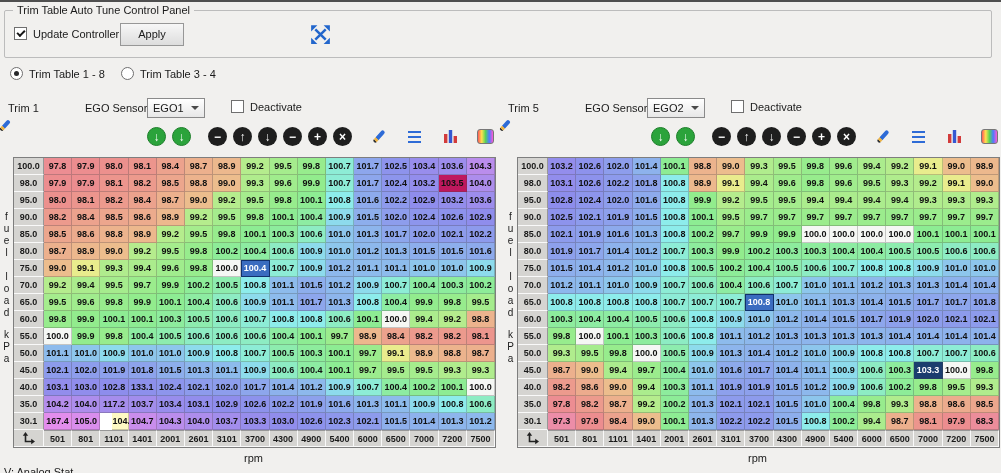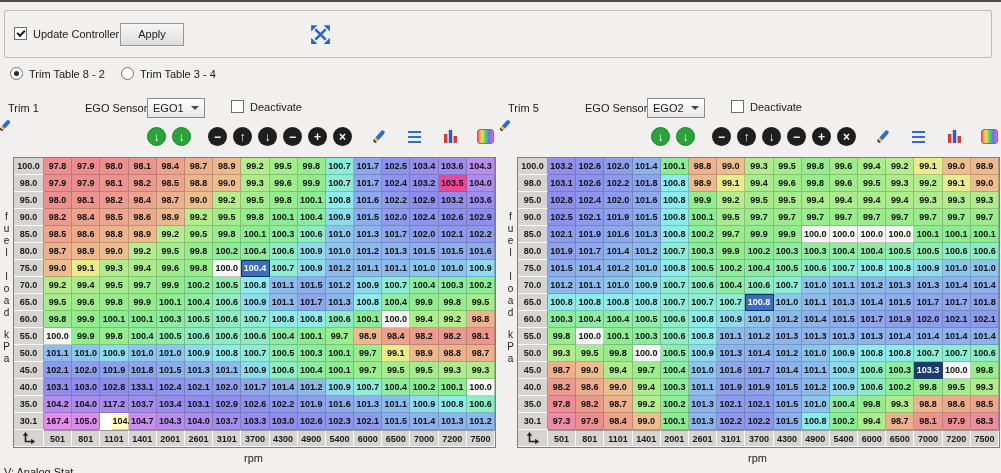--- a/index.html
+++ b/index.html
@@ -57,41 +57,42 @@
   .vstack.unit{margin-top:10px}
   .rpm{position:absolute;top:450px;width:481px;text-align:center}
   .status{position:absolute;left:4px;top:464px;white-space:nowrap}
 </style>
 </head>
 <body>
 
 <div class="screen">
 
   <div class="gb">
+    <span class="gb-title">Trim Table Auto Tune Control Panel</span>
     <div class="ck-row" style="left:9px;top:16px">
       <span class="checkbox on"></span>
       <span>Update Controller</span>
     </div>
     <div class="btn" id="applyBtn">Apply</div>
     <span class="expand">
       <svg width="25" height="25" viewBox="0 0 24 24">
         <g fill="#2266cc">
           <path d="M3 3 h6 L3 9 Z"></path>
             <path d="M21 3 v6 L15 3 Z"></path>
           <path d="M3 21 v-6 l6 6 Z"></path>
             <path d="M21 21 h-6 l6 -6 Z"></path>
         </g>
         <path d="M7 7 L17 17 M17 7 L7 17" stroke="#2266cc" stroke-width="2.4"></path>
       </svg>
     </span>
   </div>
 
   <div class="radio on" style="left:10px;top:65px">
     <span class="rdot"></span>
-    <span>Trim Table 8 - 2</span>
+    <span>Trim Table 1 - 8</span>
   </div>
   <div class="radio" style="left:121px;top:65px">
     <span class="rdot"></span>
     <span>Trim Table 3 - 4</span>
   </div>
 
   <span class="lbl" style="left:8px;top:100px">Trim 1</span>
   <span class="lbl" style="left:85px;top:100px">EGO Sensor:</span>
   <div class="combo" style="left:147px;top:96px">
     <span>EGO1</span>
@@ -233,21 +234,21 @@
         <div class="cell" style="background: rgb(236, 166, 141);">98.5</div>
         <div class="cell" style="background: rgb(236, 179, 141);">98.8</div>
         <div class="cell" style="background: rgb(236, 189, 141);">99.0</div>
         <div class="cell" style="background: rgb(176, 236, 141);">99.3</div>
         <div class="cell" style="background: rgb(160, 236, 141);">99.6</div>
         <div class="cell" style="background: rgb(146, 236, 141);">99.9</div>
         <div class="cell" style="background: rgb(141, 236, 214);">100.7</div>
         <div class="cell" style="background: rgb(141, 166, 236);">101.7</div>
         <div class="cell" style="background: rgb(141, 149, 236);">102.4</div>
         <div class="cell" style="background: rgb(147, 141, 236);">103.2</div>
-        <div class="cell" style="background: #ec4899;">103.5</div>
+        <div class="cell" style="background: #be185d;">103.5</div>
         <div class="cell" style="background: rgb(173, 141, 236);">104.0</div>
         <div class="hdr rowhdr">95.0</div>
         <div class="cell" style="background: rgb(236, 144, 141);">98.0</div>
         <div class="cell" style="background: rgb(236, 149, 141);">98.1</div>
         <div class="cell" style="background: rgb(236, 154, 141);">98.2</div>
         <div class="cell" style="background: rgb(236, 162, 141);">98.4</div>
         <div class="cell" style="background: rgb(236, 176, 141);">98.7</div>
         <div class="cell" style="background: rgb(236, 189, 141);">99.0</div>
         <div class="cell" style="background: rgb(181, 236, 141);">99.2</div>
         <div class="cell" style="background: rgb(165, 236, 141);">99.5</div>

